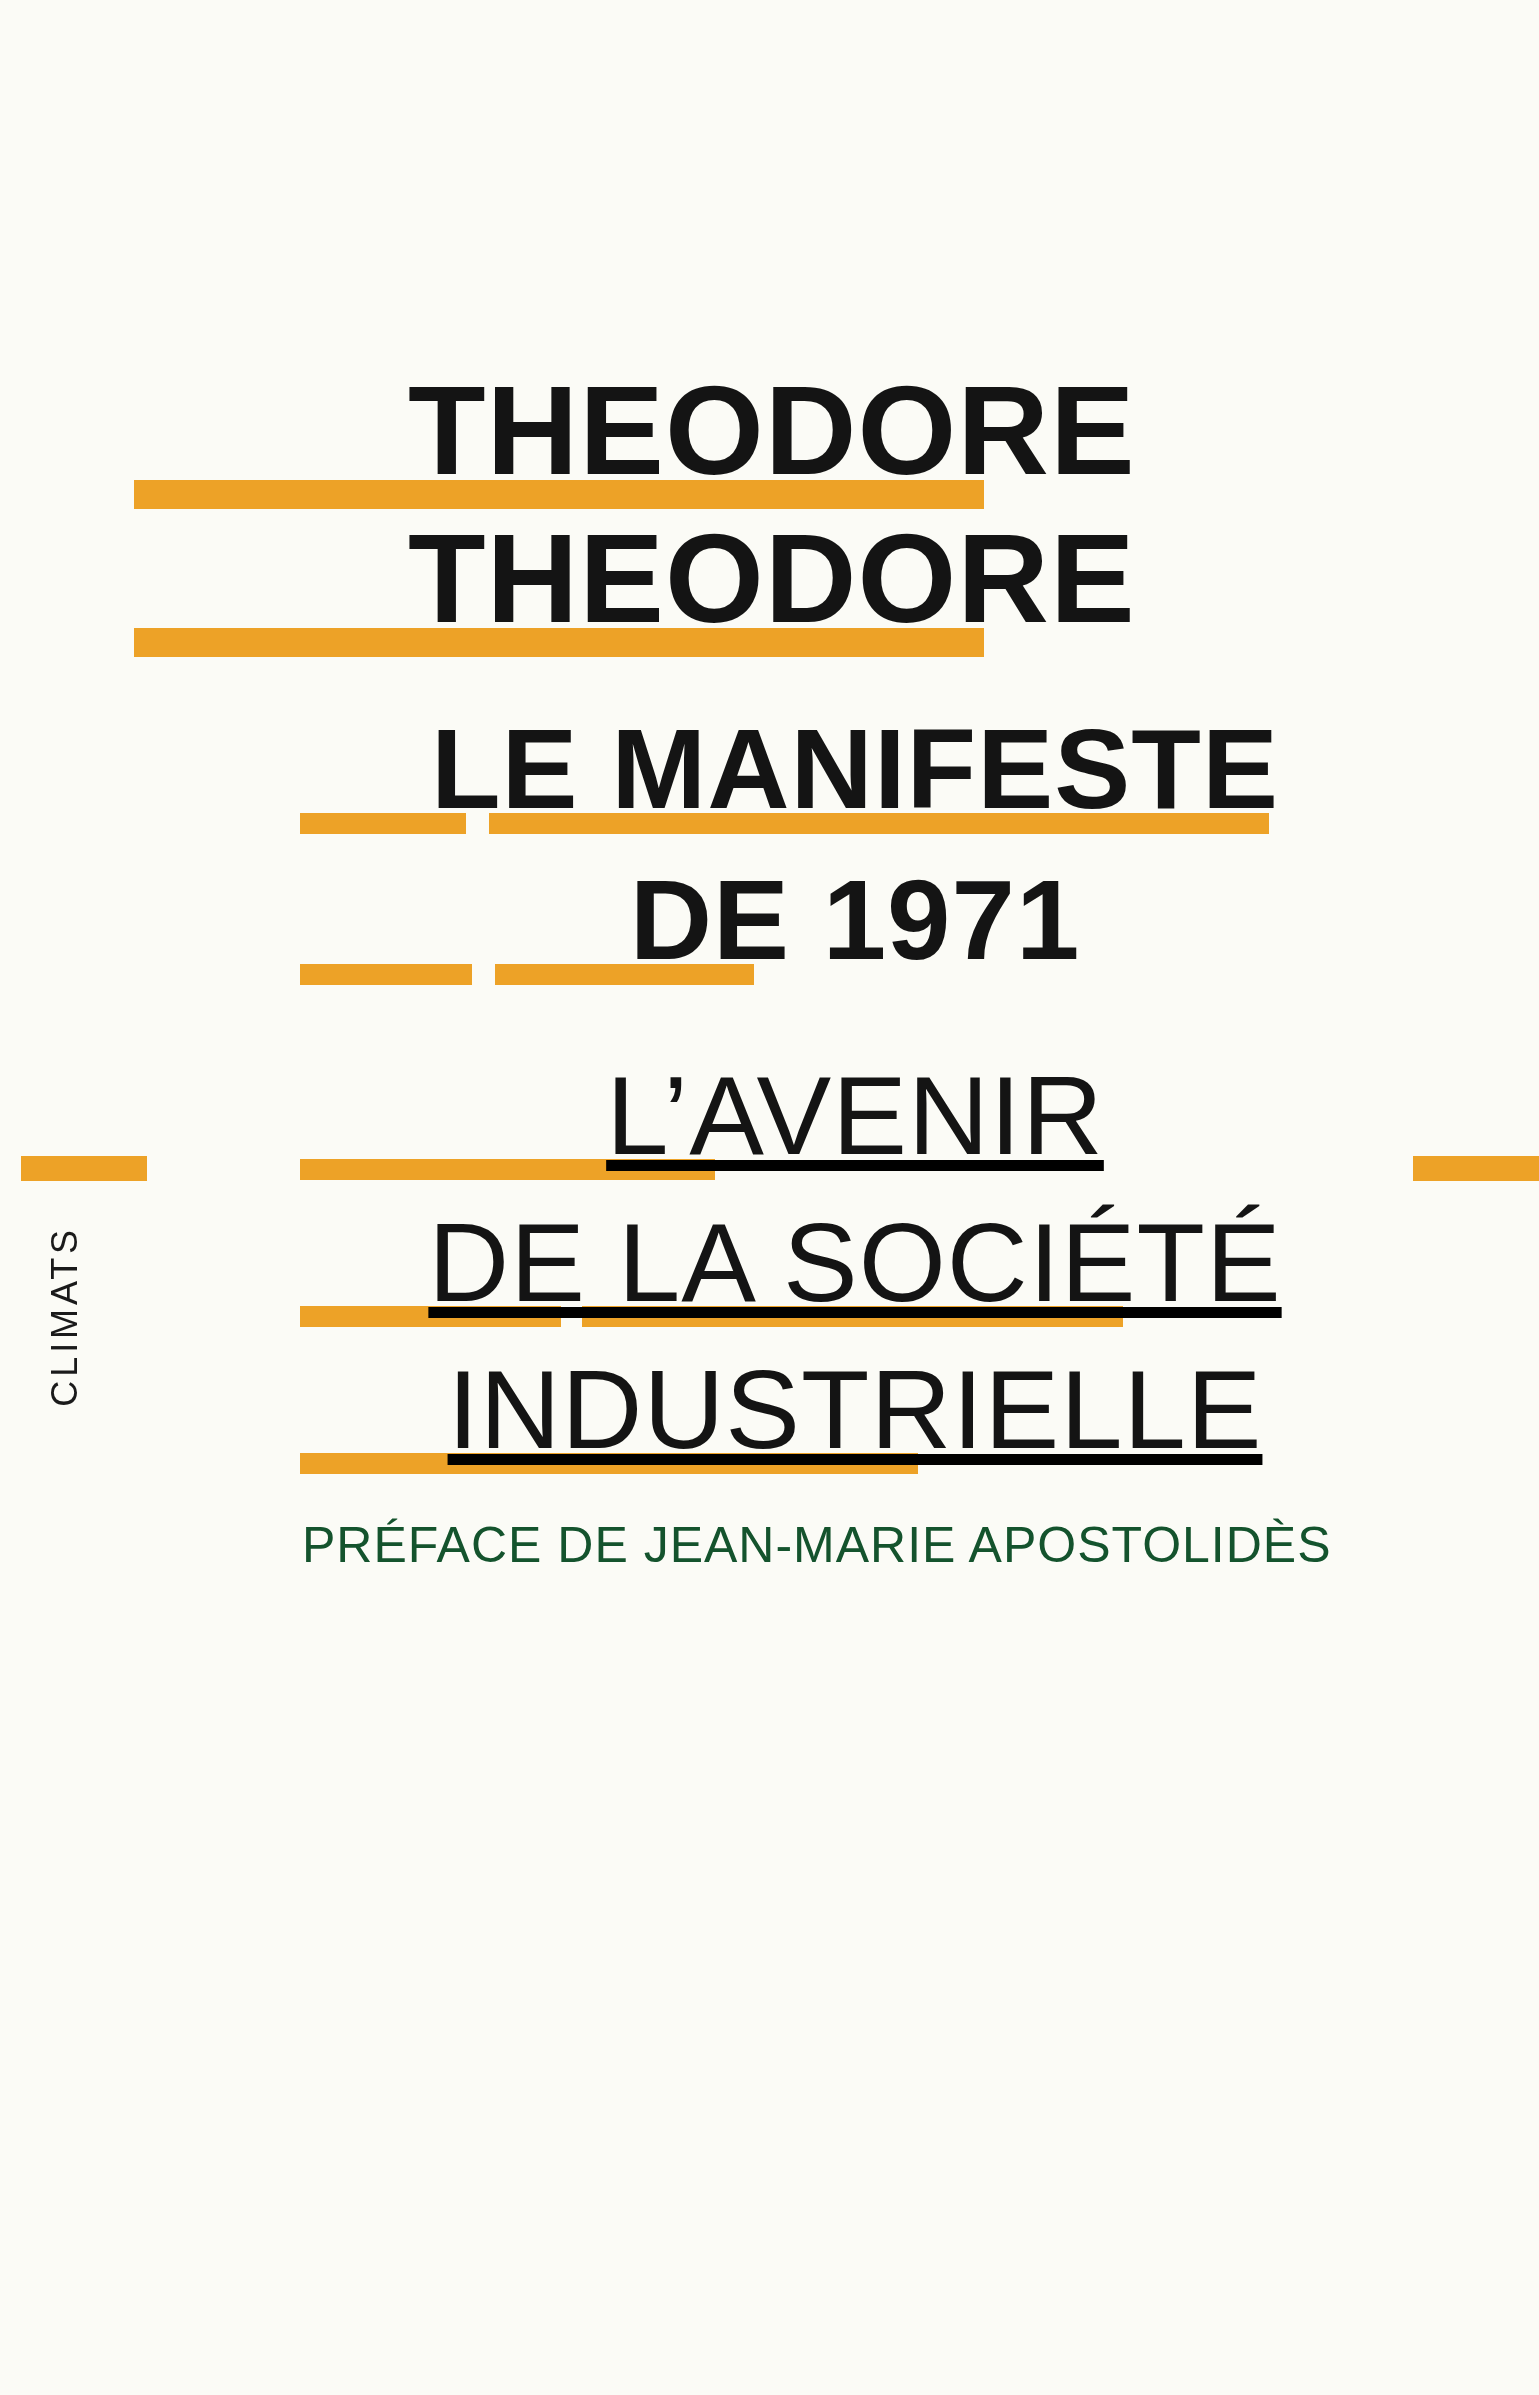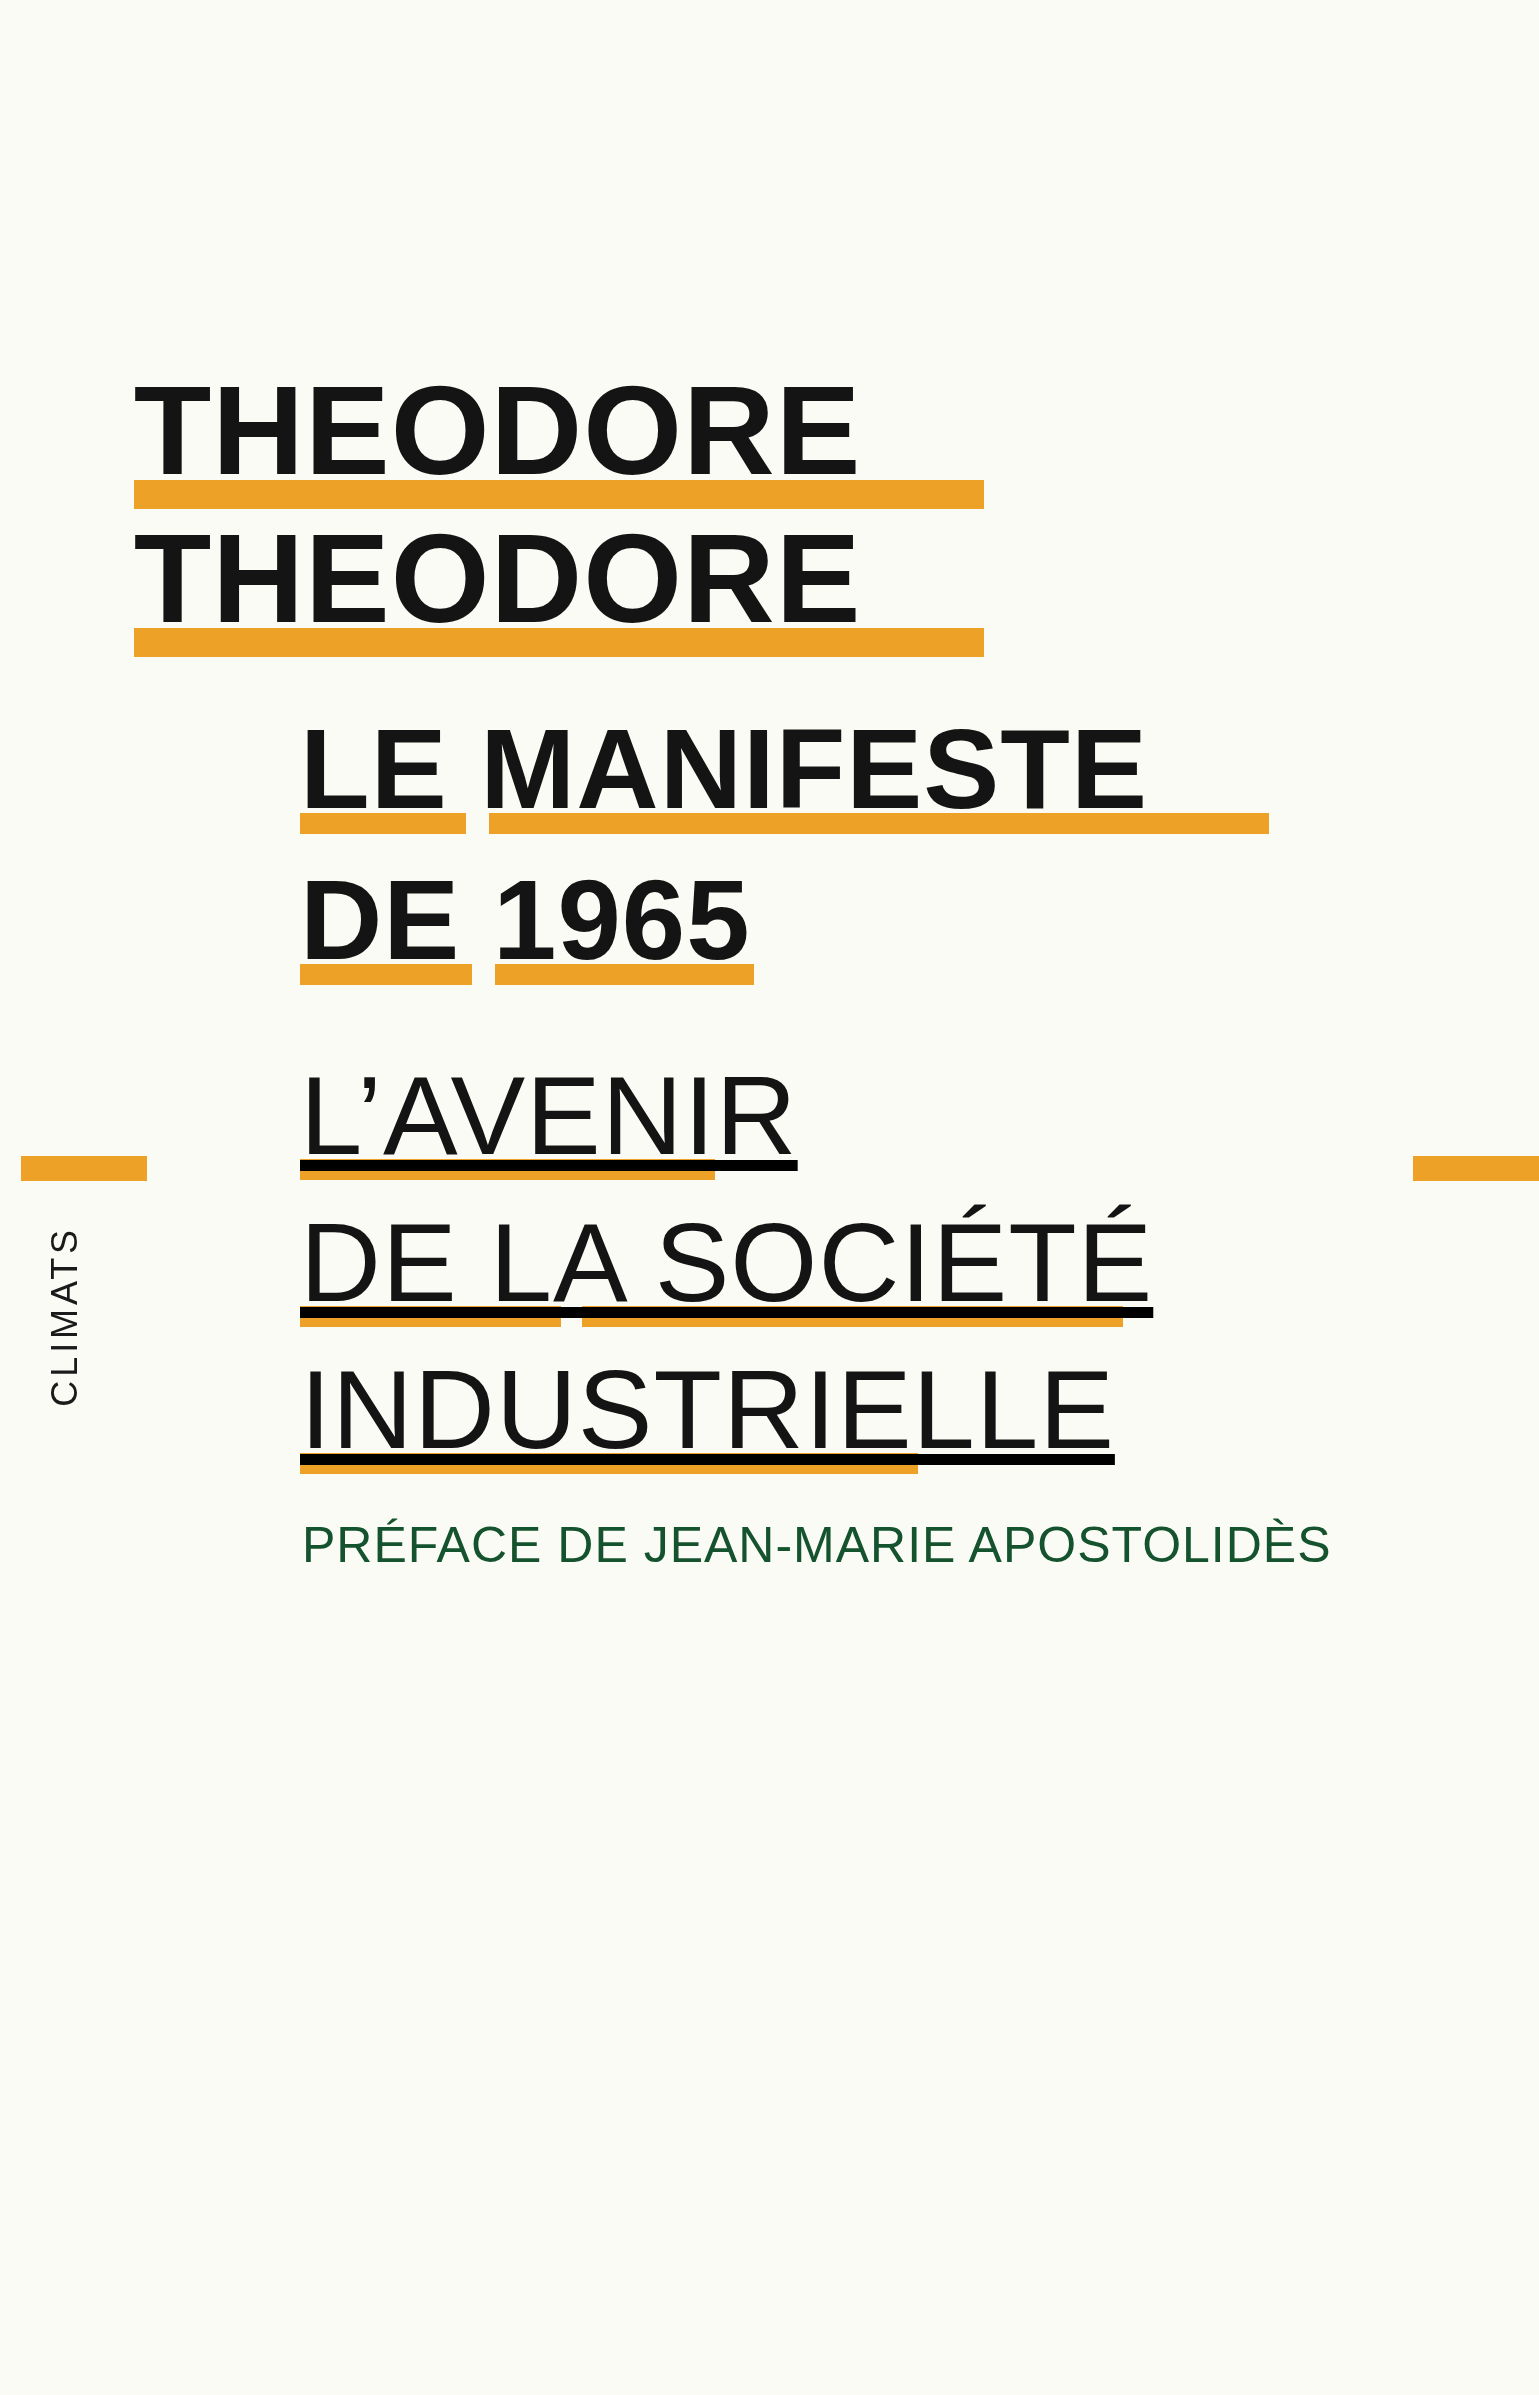--- a/index.html
+++ b/index.html
@@ -66,20 +66,21 @@
     left: 126px;
     top: 367px;
     width: 1284px;
   }
 
   .line {
     position: relative;
     display: block;
     white-space: nowrap;
     line-height: 1;
+    text-align: center;
   }
   .line .txt {
     position: relative;
     z-index: 2;
     color: #141414;
   }
   .line .bar {
     position: absolute;
     background: #eda227;
     z-index: 1;
@@ -168,21 +169,21 @@
 
     <div class="line title title1">
       <span class="bar bar-a"></span>
       <span class="bar bar-b"></span>
       <span class="txt">LE MANIFESTE</span>
     </div>
 
     <div class="line title title2">
       <span class="bar bar-a"></span>
       <span class="bar bar-b"></span>
-      <span class="txt">DE 1965</span>
+      <span class="txt">DE 1971</span>
     </div>
 
     <div class="line sub sub1">
       <span class="bar bar-a"></span>
       <span class="txt">L’AVENIR</span>
     </div>
 
     <div class="line sub sub2">
       <span class="bar bar-a"></span>
       <span class="bar bar-b"></span>

